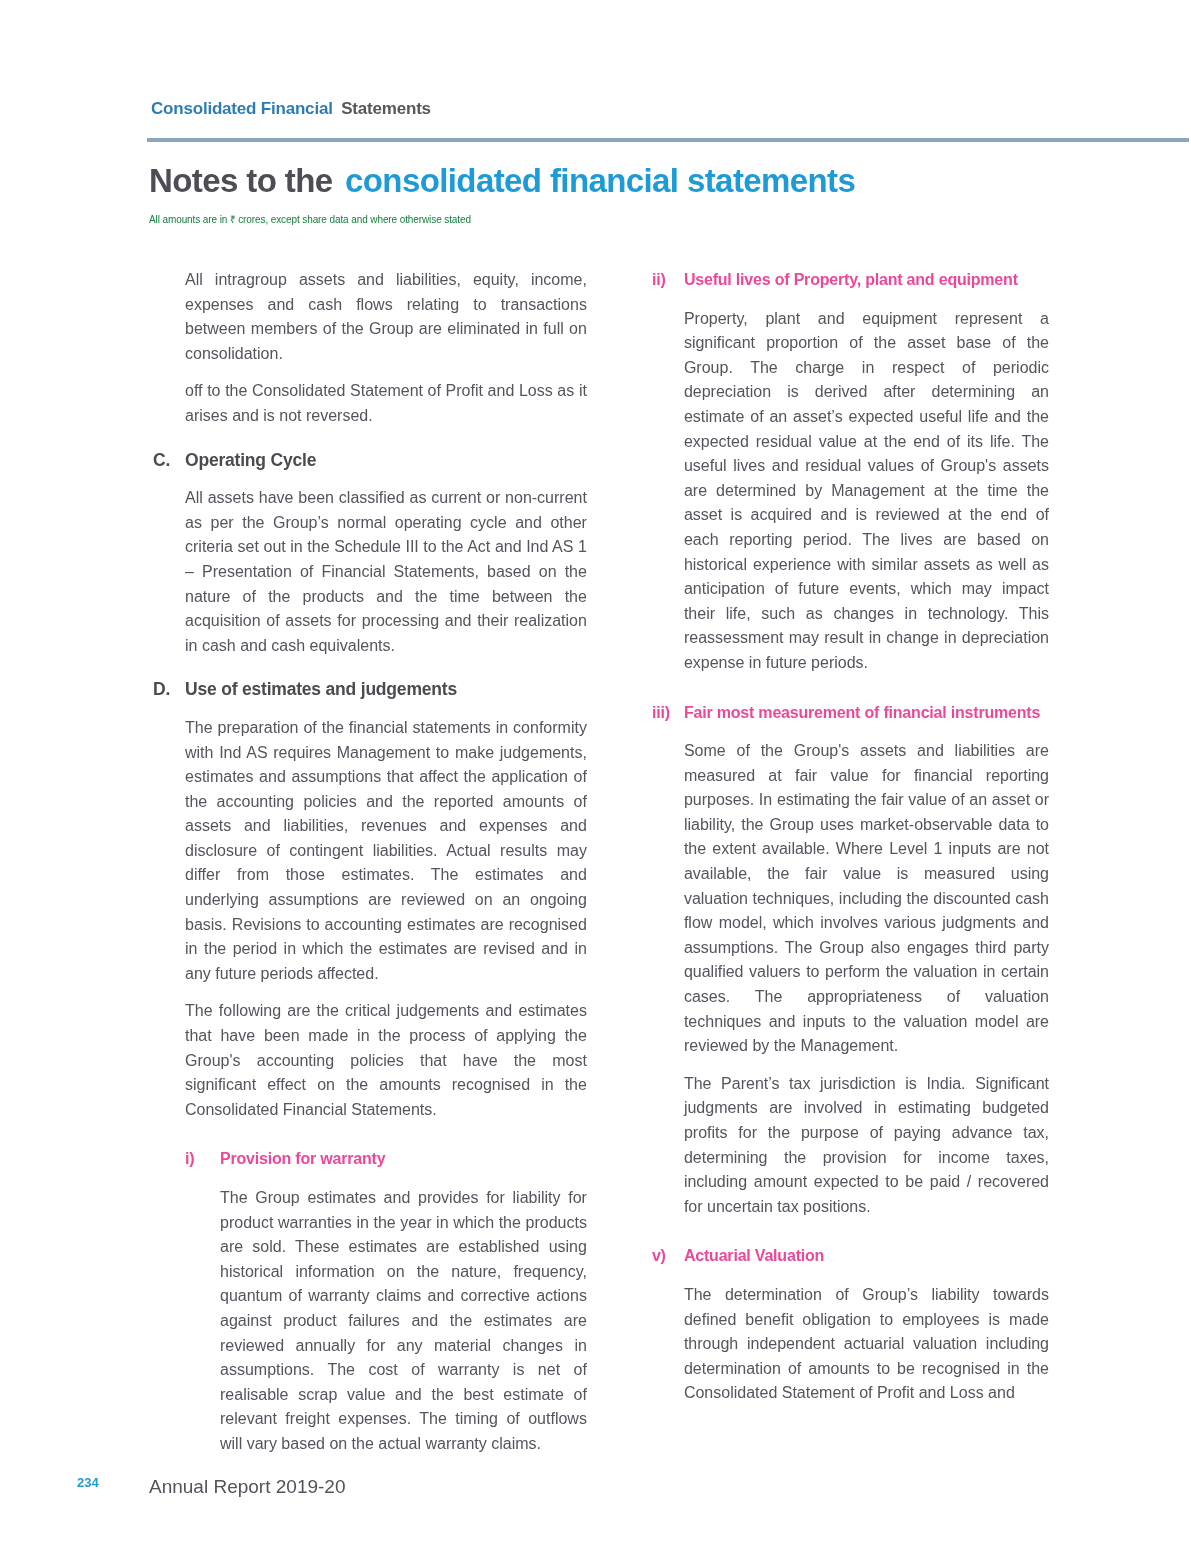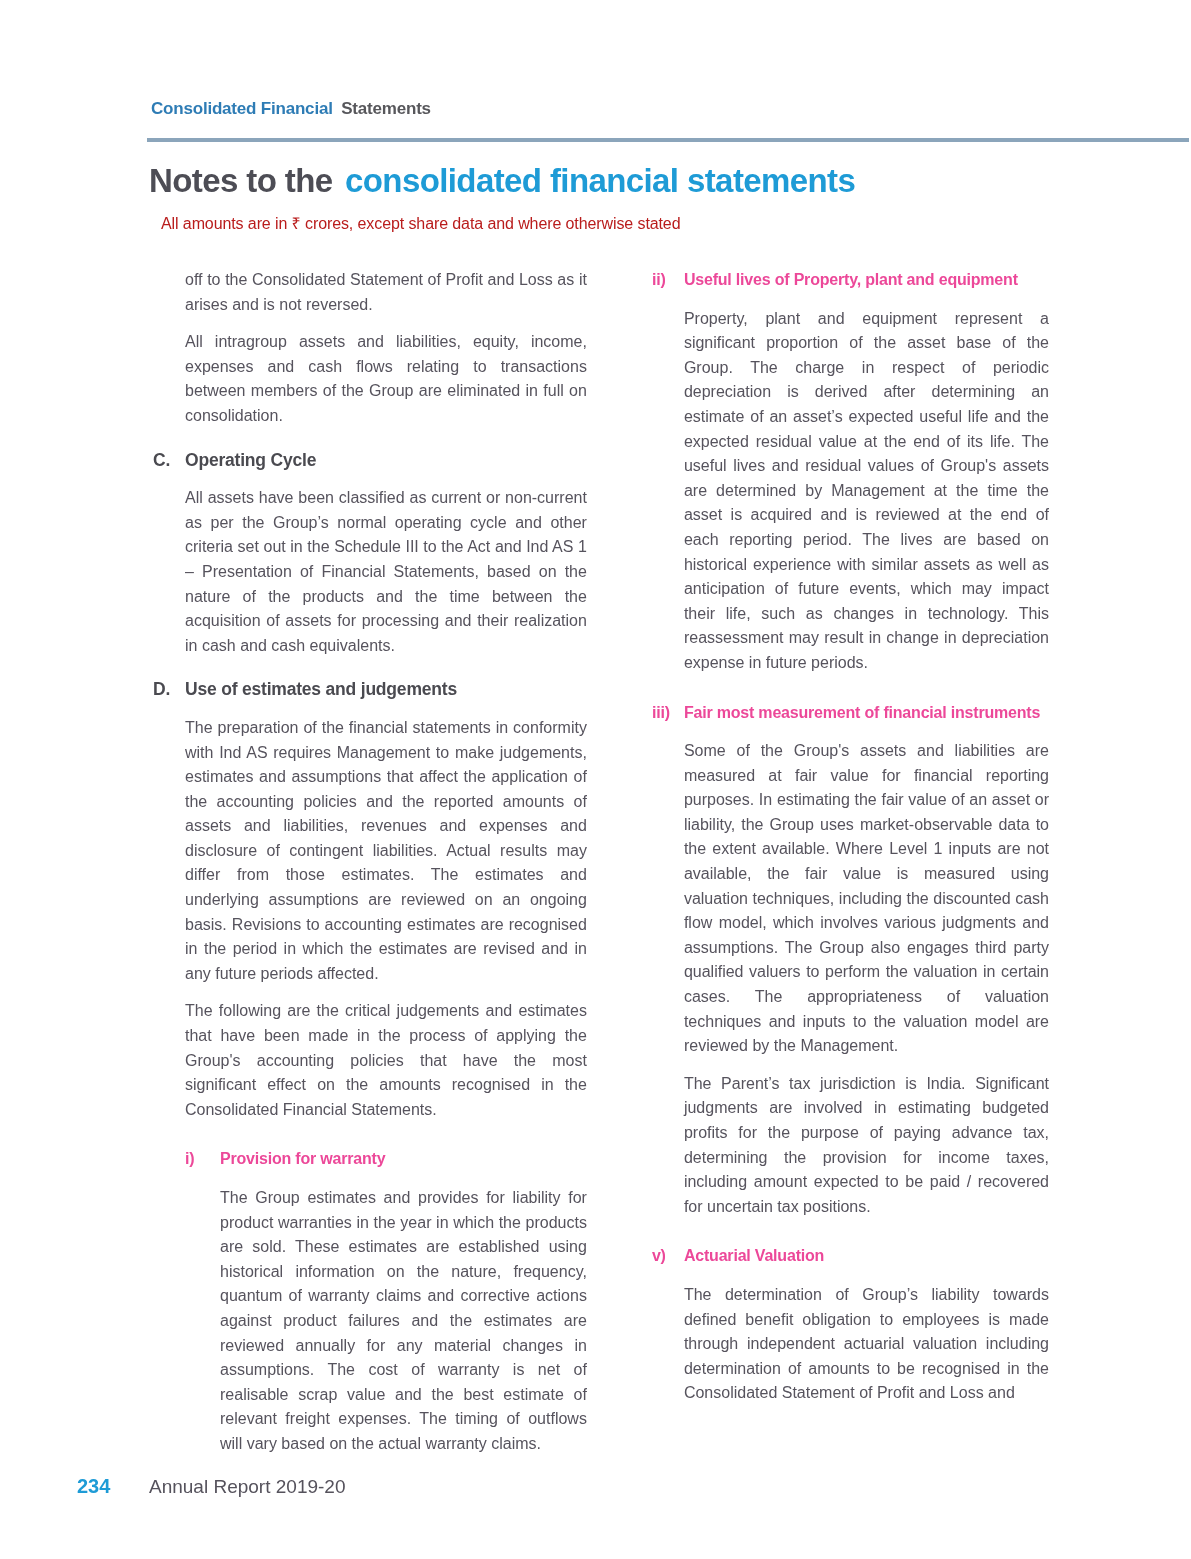--- a/index.html
+++ b/index.html
@@ -24,21 +24,21 @@
   }
   
   .doc-title {
     position:absolute; left:141px; top:156px;
     font-size:33px; font-weight:700; letter-spacing:-0.6px;
     color:#4d4d55; white-space:nowrap;
   }
   .doc-title .hl { color:#1e9bd6; }
   .doc-subtitle {
     position:absolute; left:143px; top:206px;
-    font-size:16px; color:#b91c1c; letter-spacing:-0.1px;margin-left:12px;
+    font-size:10px; color:#15803d; letter-spacing:-0.1px;
   }
   
   .columns {
     position:absolute; left:143px; top:258px; width:908px;
     display:flex; gap:57px;
     font-size:16px; line-height:24.6px; color:#56535d;
   }
   .col-left  { width:444px; }
   .col-right { width:407px; }
   .para {
@@ -59,21 +59,21 @@
   }
   
   .col-left .subsec-head { padding-left:67px; }
   .col-left .subsec-head .sub-label { position:absolute; left:32px; top:0; }
   .col-right .subsec-head { padding-left:32px; }
   .col-right .subsec-head .sub-label { position:absolute; left:0; top:0; }
   .col-right .subsec-head:first-child { margin-top:0; }
   
   .footer-pagenum {
     position:absolute; left:71px; top:1469px;
-    font-size:20px; font-weight:700; color:#1e9bd6;
+    font-size:13px; font-weight:700; color:#1e9bd6;
   }
   .footer-report {
     position:absolute; left:143px; top:1470px;
     font-size:19px; color:#55525c;
   }
 </style>
 </head>
 <body>
 
 <div class="page">
@@ -84,22 +84,22 @@
   <div class="header-rule"></div>
 
   <div class="doc-title">
     <span>Notes to the </span><span class="hl">consolidated financial statements</span>
   </div>
   <div class="doc-subtitle">All amounts are in ₹ crores, except share data and where otherwise stated</div>
 
   <div class="columns">
 
     <div class="col-left">
+      <div class="para">All intragroup assets and liabilities, equity, income, expenses and cash flows relating to transactions between members of the Group are eliminated in full on consolidation.</div>
       <div class="para">off to the Consolidated Statement of Profit and Loss as it arises and is not reversed.</div>
-      <div class="para">All intragroup assets and liabilities, equity, income, expenses and cash flows relating to transactions between members of the Group are eliminated in full on consolidation.</div>
 
       <div class="sec-head">
         <span class="sec-label">C.</span>
         <span>Operating Cycle</span>
       </div>
       <div class="para">All assets have been classified as current or non-current as per the Group’s normal operating cycle and other criteria set out in the Schedule III to the Act and Ind AS 1 – Presentation of Financial Statements, based on the nature of the products and the time between the acquisition of assets for processing and their realization in cash and cash equivalents.</div>
 
       <div class="sec-head">
         <span class="sec-label">D.</span>
         <span>Use of estimates and judgements</span>

